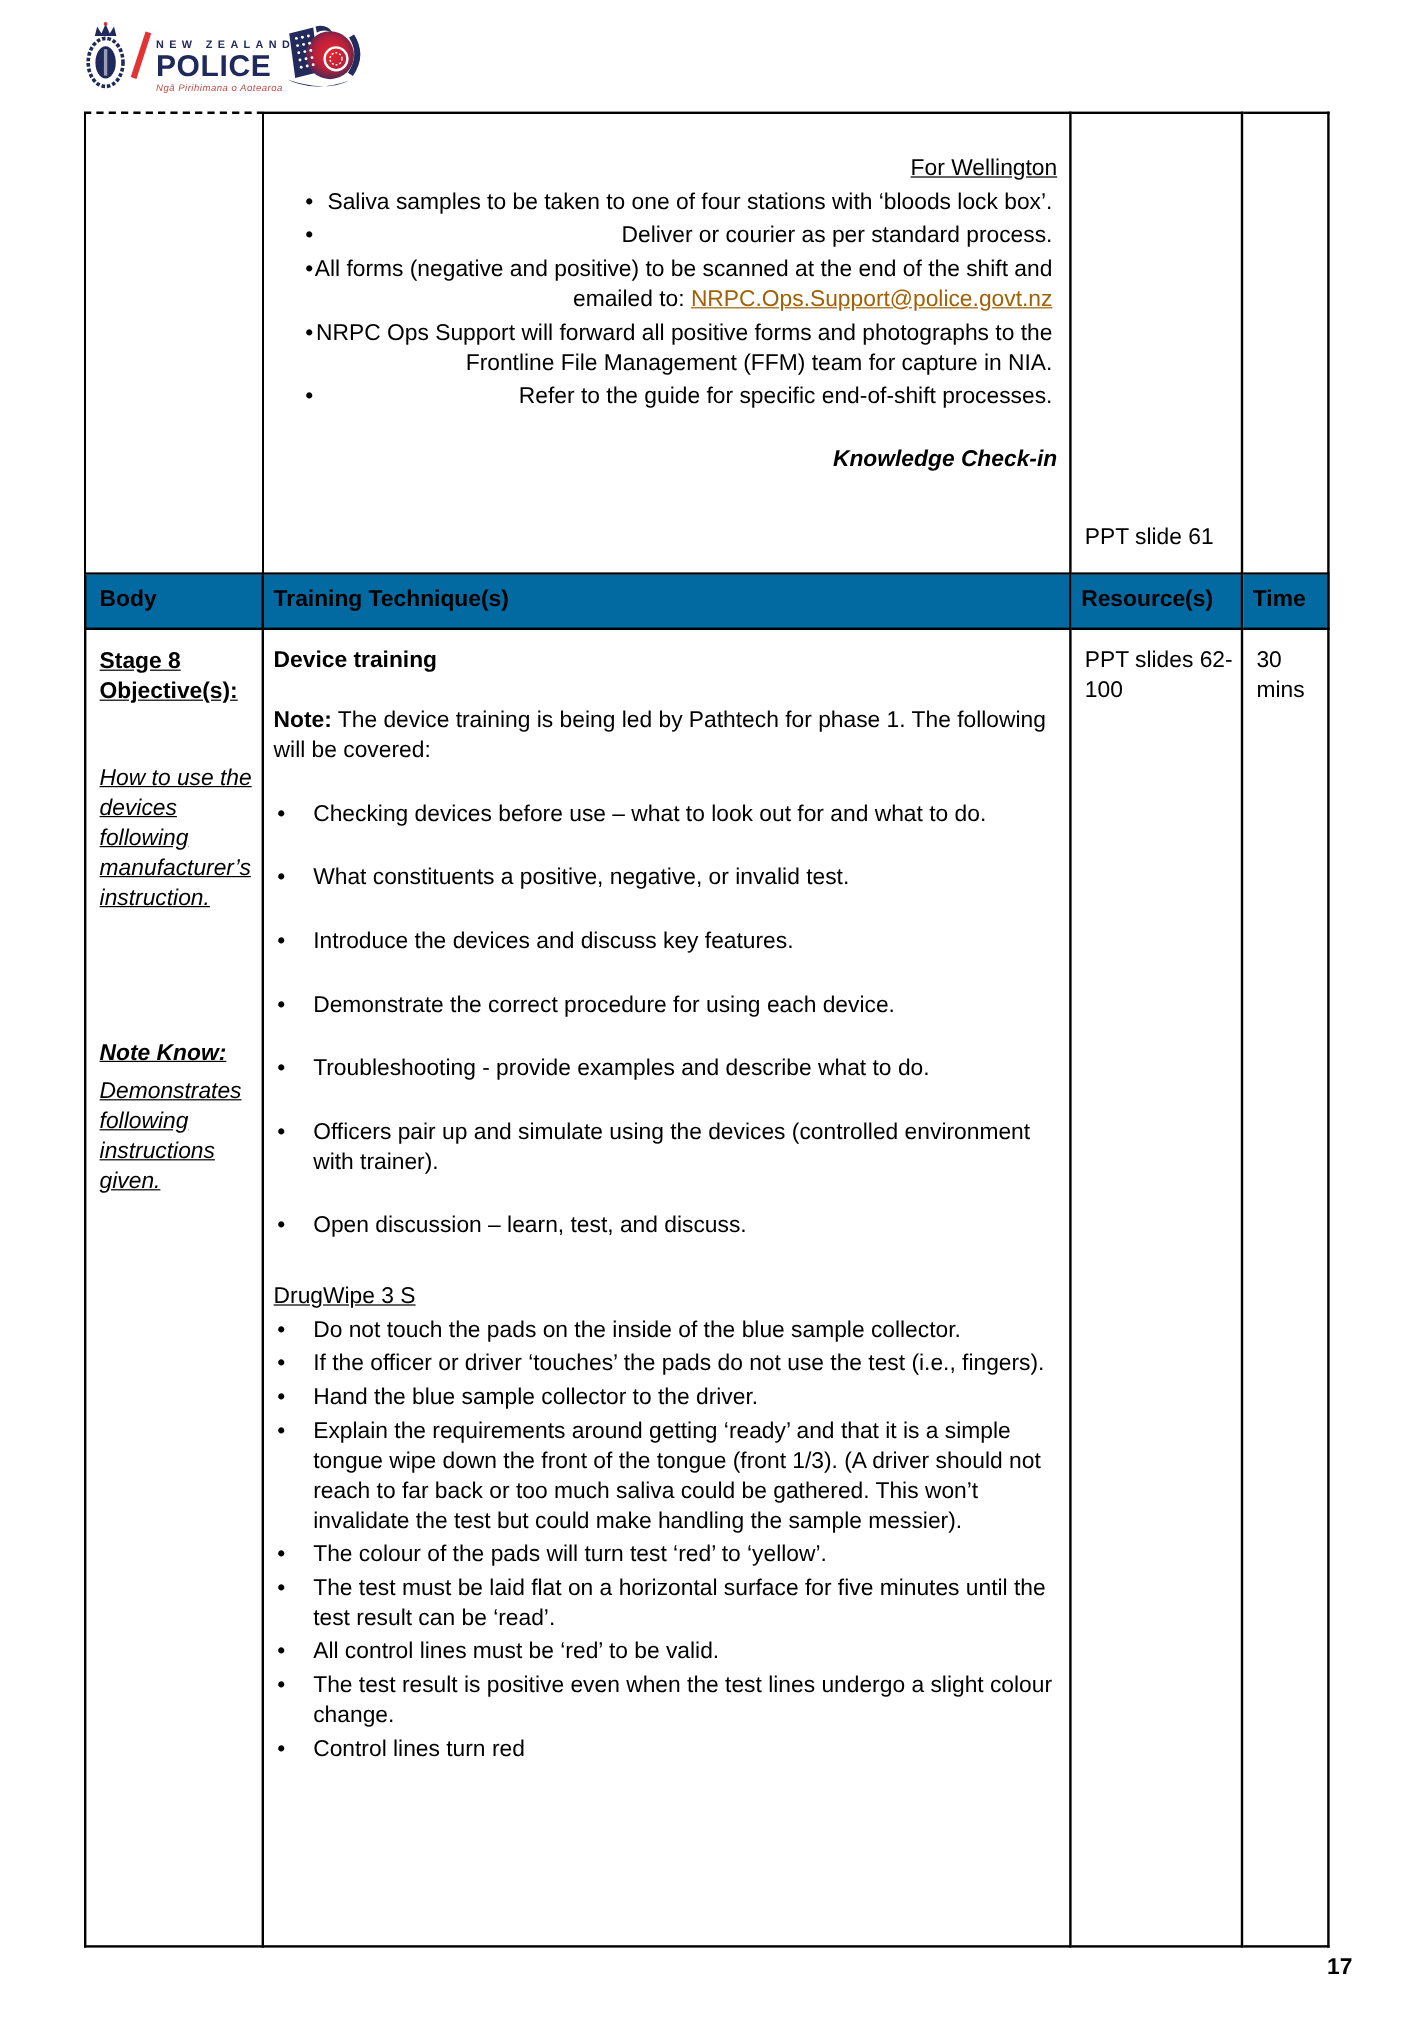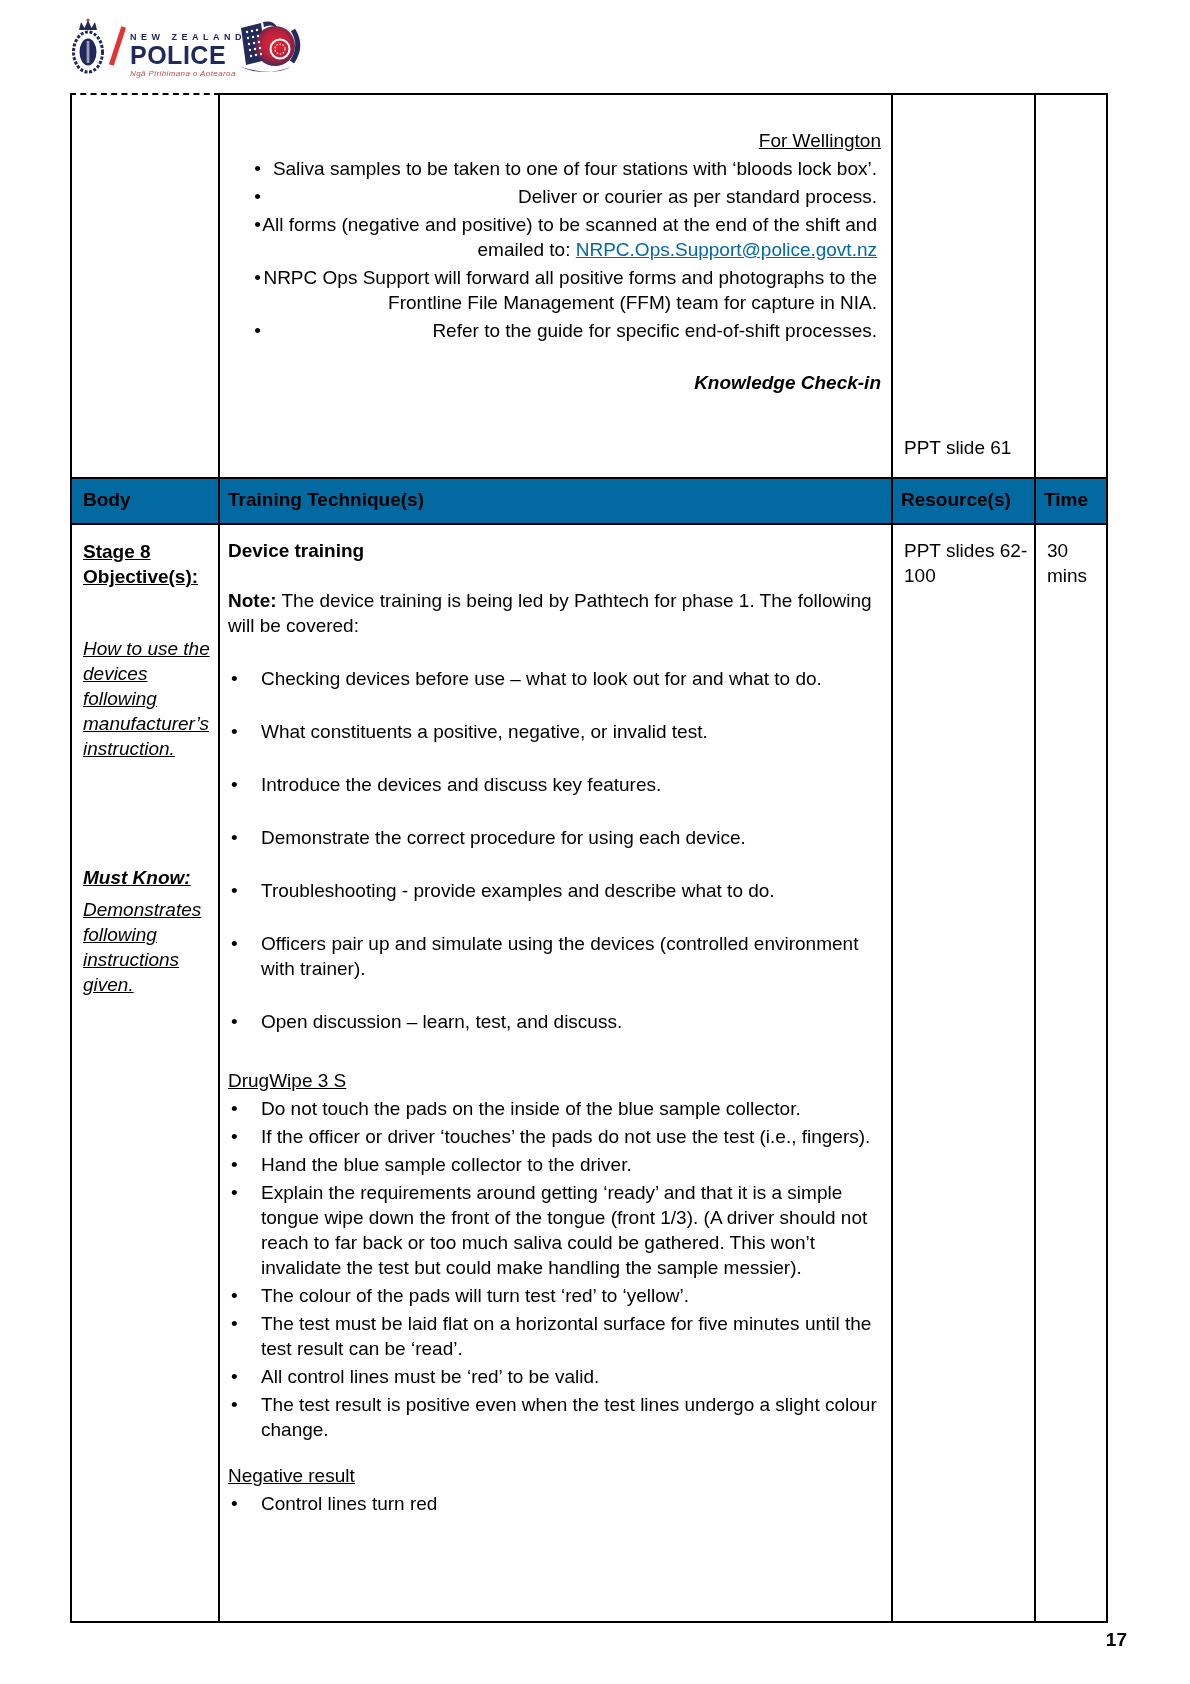--- a/index.html
+++ b/index.html
@@ -30,21 +30,21 @@
   .r1 { border-top:2px solid #000; }
   .r1.c1 { border-top:2px dashed #000; }
   .hdr { background:#0369a1; font-weight:bold; font-size:19px; padding:10px 6px 0 8px; }
   .hdr.c1 { padding-left:11px; }
 
   
   .t { font-size:19px; line-height:25px; }
   .u { text-decoration:underline; }
   .bi { font-weight:bold; font-style:italic; }
   .bold { font-weight:bold; }
-  .link { color:#0369a1; text-decoration:underline; cursor:pointer; }
+  .link { color:#a16207; text-decoration:underline; cursor:pointer; }
 
   .pad-cont { padding:33px 10px 0 8px;text-align:right; }     
   .pad-res1 { padding:340px 8px 0 11px; }    
   .pad-body { padding:14px 8px 0 11px;text-decoration:underline; }     
   .pad-tech { padding:13px 10px 0 8px; }     
   .pad-res2 { padding:13px 4px 0 11px; }     
 
   .b { display:flex; margin-top:3px; }
   .b .dot { flex:0 0 30px; padding-left:3px; }
   .b .txt { flex:1; padding-right:4px; }
@@ -156,21 +156,21 @@
 
   <div class="cell hdr c1">Body</div>
   <div class="cell hdr">Training Technique(s)</div>
   <div class="cell hdr">Resource(s)</div>
   <div class="cell hdr">Time</div>
 
   <div class="cell c1 t">
     <div class="pad-body">
       <div class="bold">Stage 8 Objective(s):</div>
       <div class="obj">How to use the devices following manufacturer’s instruction.</div>
-      <div class="mk bi">Must Know:</div>
+      <div class="mk bi">Note Know:</div>
       <div class="mkt">Demonstrates following instructions given.</div>
     </div>
   </div>
 
   <div class="cell t">
     <div class="pad-tech">
       <div class="bold">Device training</div>
 
       <div class="note"><span class="bold">Note:</span> <span>The device training is being led by Pathtech for phase 1. The following will be covered:</span></div>
 
@@ -231,21 +231,20 @@
       </div>
       <div class="b">
         <span class="dot">•</span>
         <span class="txt">All control lines must be ‘red’ to be valid.</span>
       </div>
       <div class="b">
         <span class="dot">•</span>
         <span class="txt">The test result is positive even when the test lines undergo a slight colour change.</span>
       </div>
 
-      <div class="neghead u">Negative result</div>
       <div class="b">
         <span class="dot">•</span>
         <span class="txt">Control lines turn red</span>
       </div>
     </div>
   </div>
 
   <div class="cell t">
     <div class="pad-res2">PPT slides 62-100</div>
   </div>

